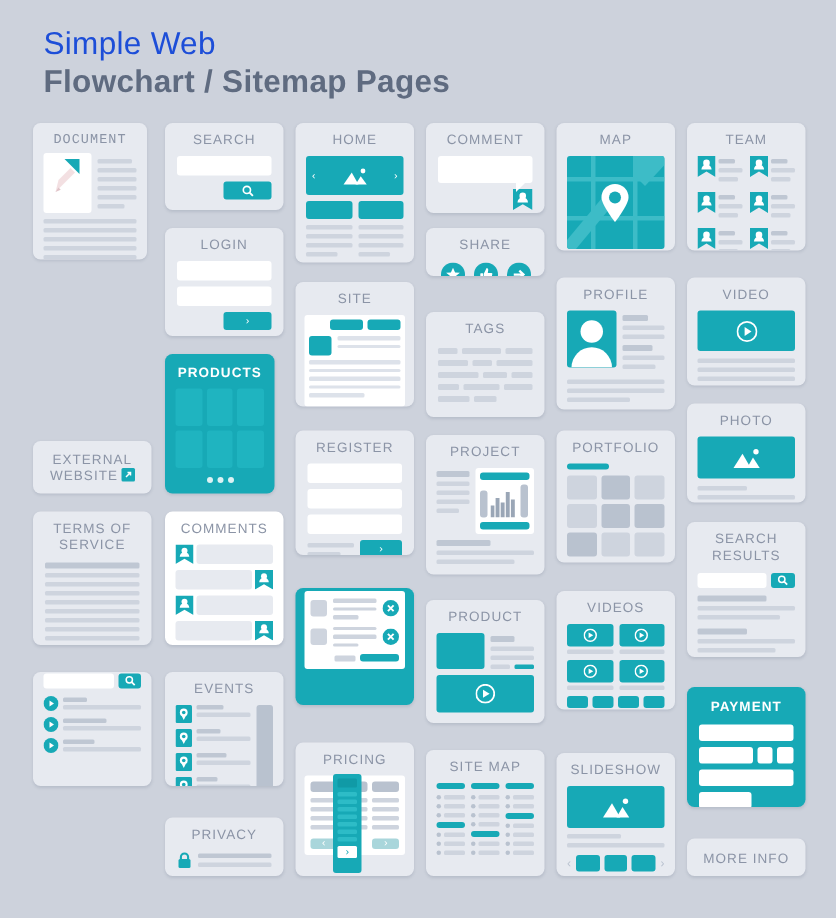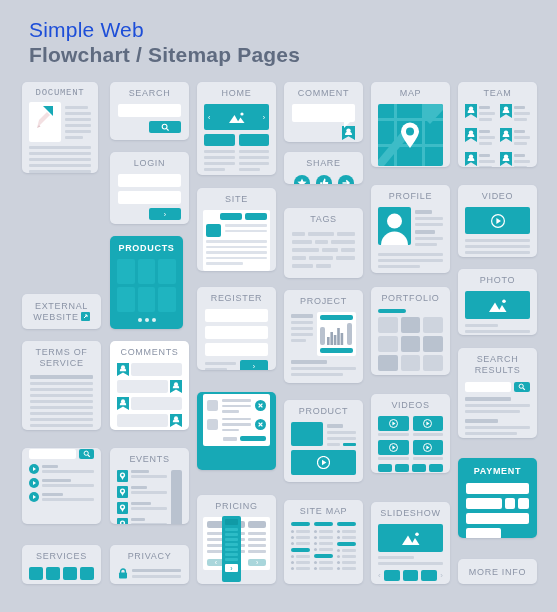--- a/index.html
+++ b/index.html
@@ -171,31 +171,20 @@
           </svg>
         <div style="flex:1">
             <div class="ln d" style="width:40%;margin-bottom:2px"></div>
             <div class="ln" style="margin:0"></div>
           </div>
       </div>
 
     </div>
   </div>
 
-  <div class="card" style="left:22px;top:545px;width:79px;height:39px;">
-    <div class="title">SERVICES</div>
-    <div class="body" style="padding:2px 7px 7px 7px;">
-      <div class="row" style="gap:3px;">
-        <div class="box teal" style="flex:1;height:13px;"></div>
-        <div class="box teal" style="flex:1;height:13px;"></div>
-        <div class="box teal" style="flex:1;height:13px;"></div>
-        <div class="box teal" style="flex:1;height:13px;"></div>
-      </div>
-    </div>
-  </div>
 
   <div class="card" style="left:110px;top:82px;width:79px;height:58px;">
     <div class="title">SEARCH</div>
     <div class="body" style="padding:2px 8px 8px 8px;">
       <div class="field" style="height:13px;"></div>
       <div class="row" style="justify-content:flex-end;">
         <div class="btn-teal" style="width:32px;height:12px;">
           <svg width="9" height="9" viewBox="0 0 9 9">
               <circle cx="3.6" cy="3.6" r="2.4" stroke="#fff" stroke-width="1.1" fill="none"></circle>
               <line x1="5.4" y1="5.4" x2="7.6" y2="7.6" stroke="#fff" stroke-width="1.3"></line>

